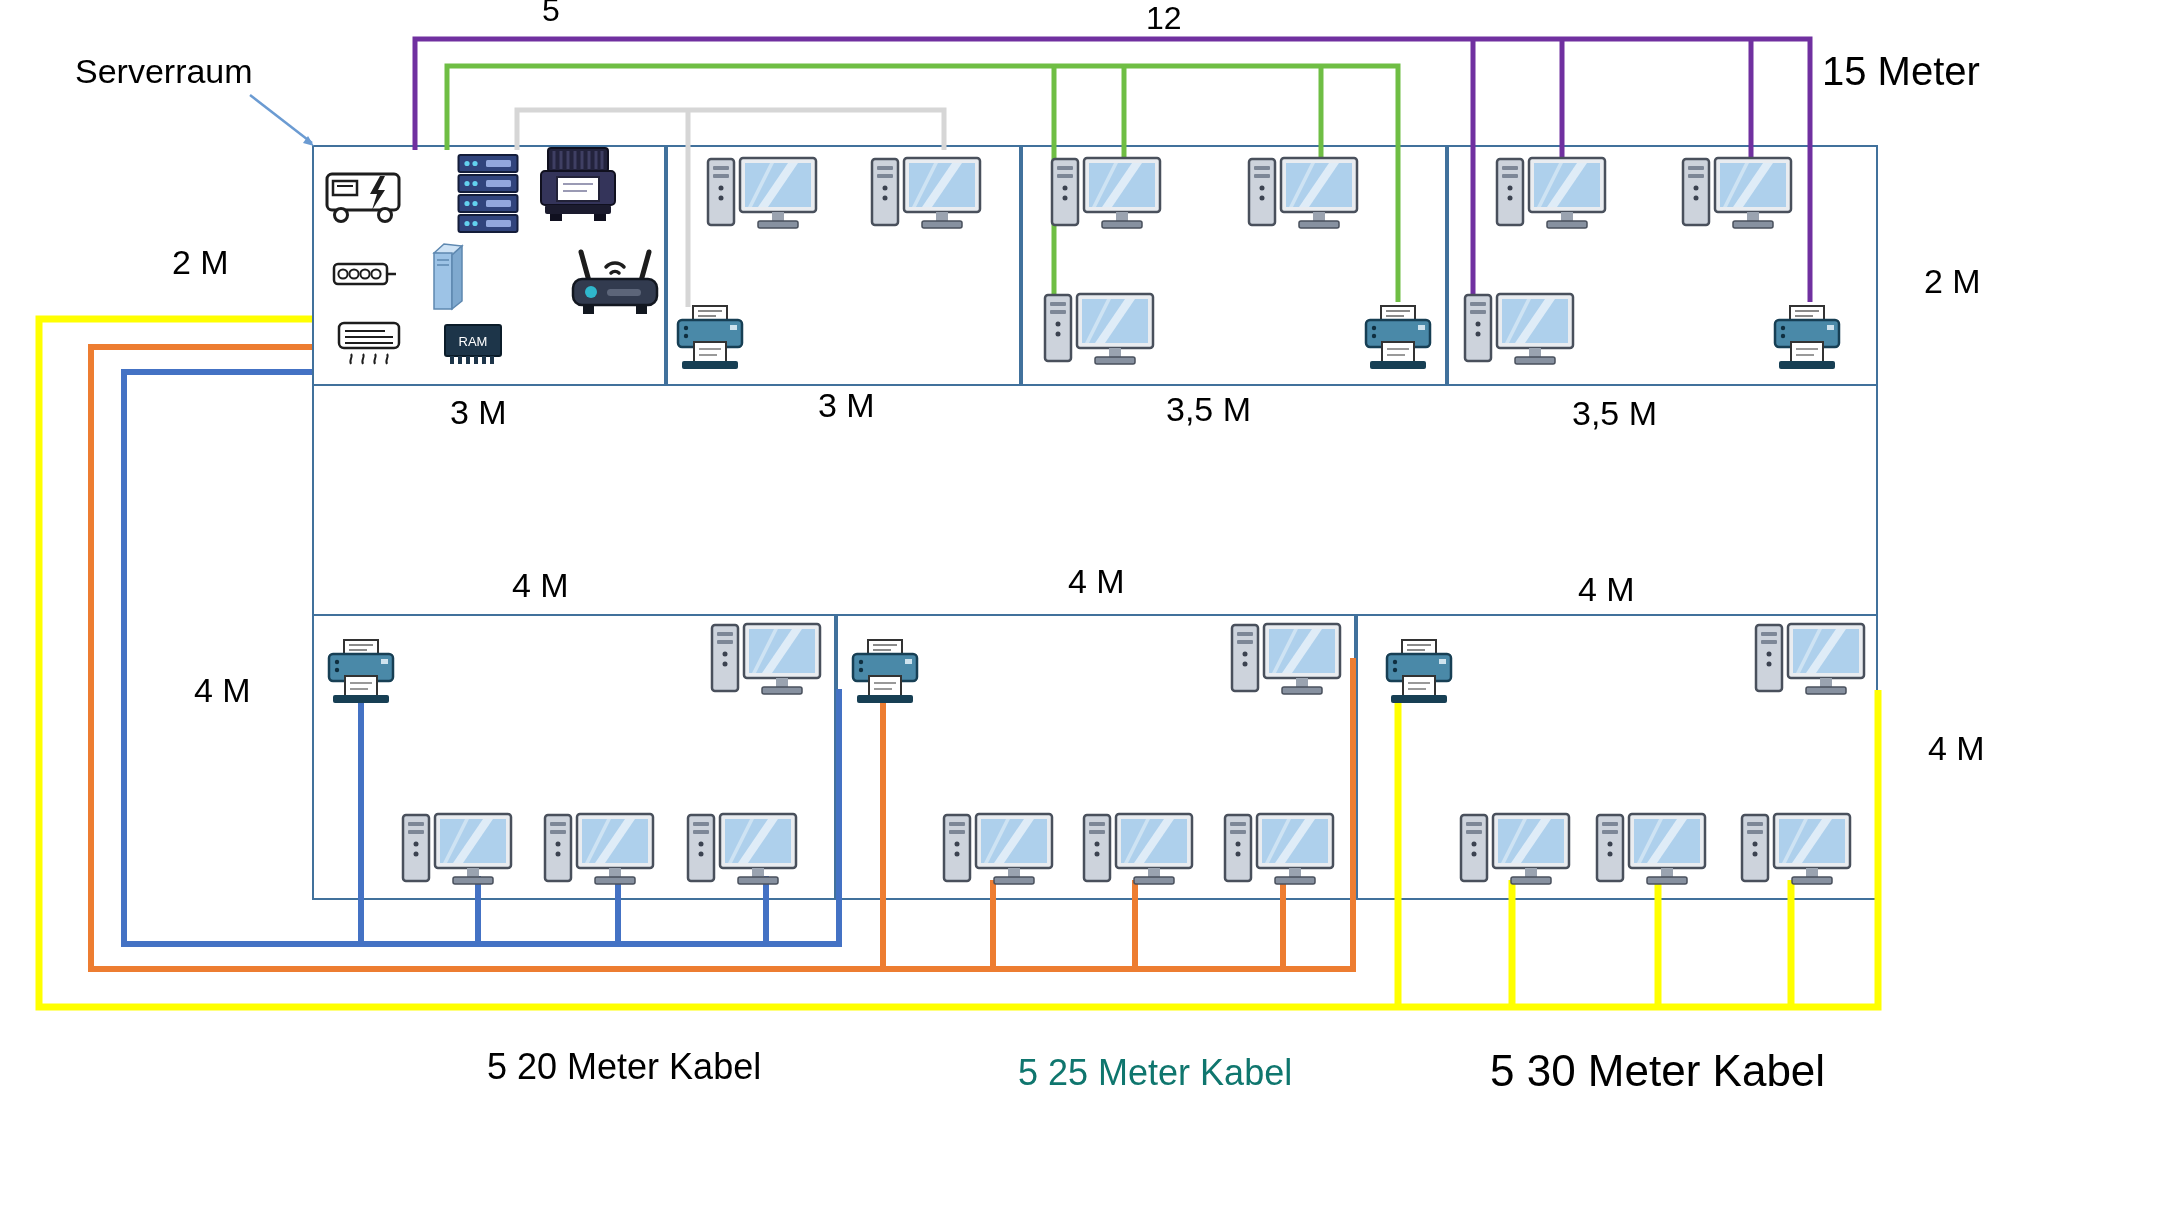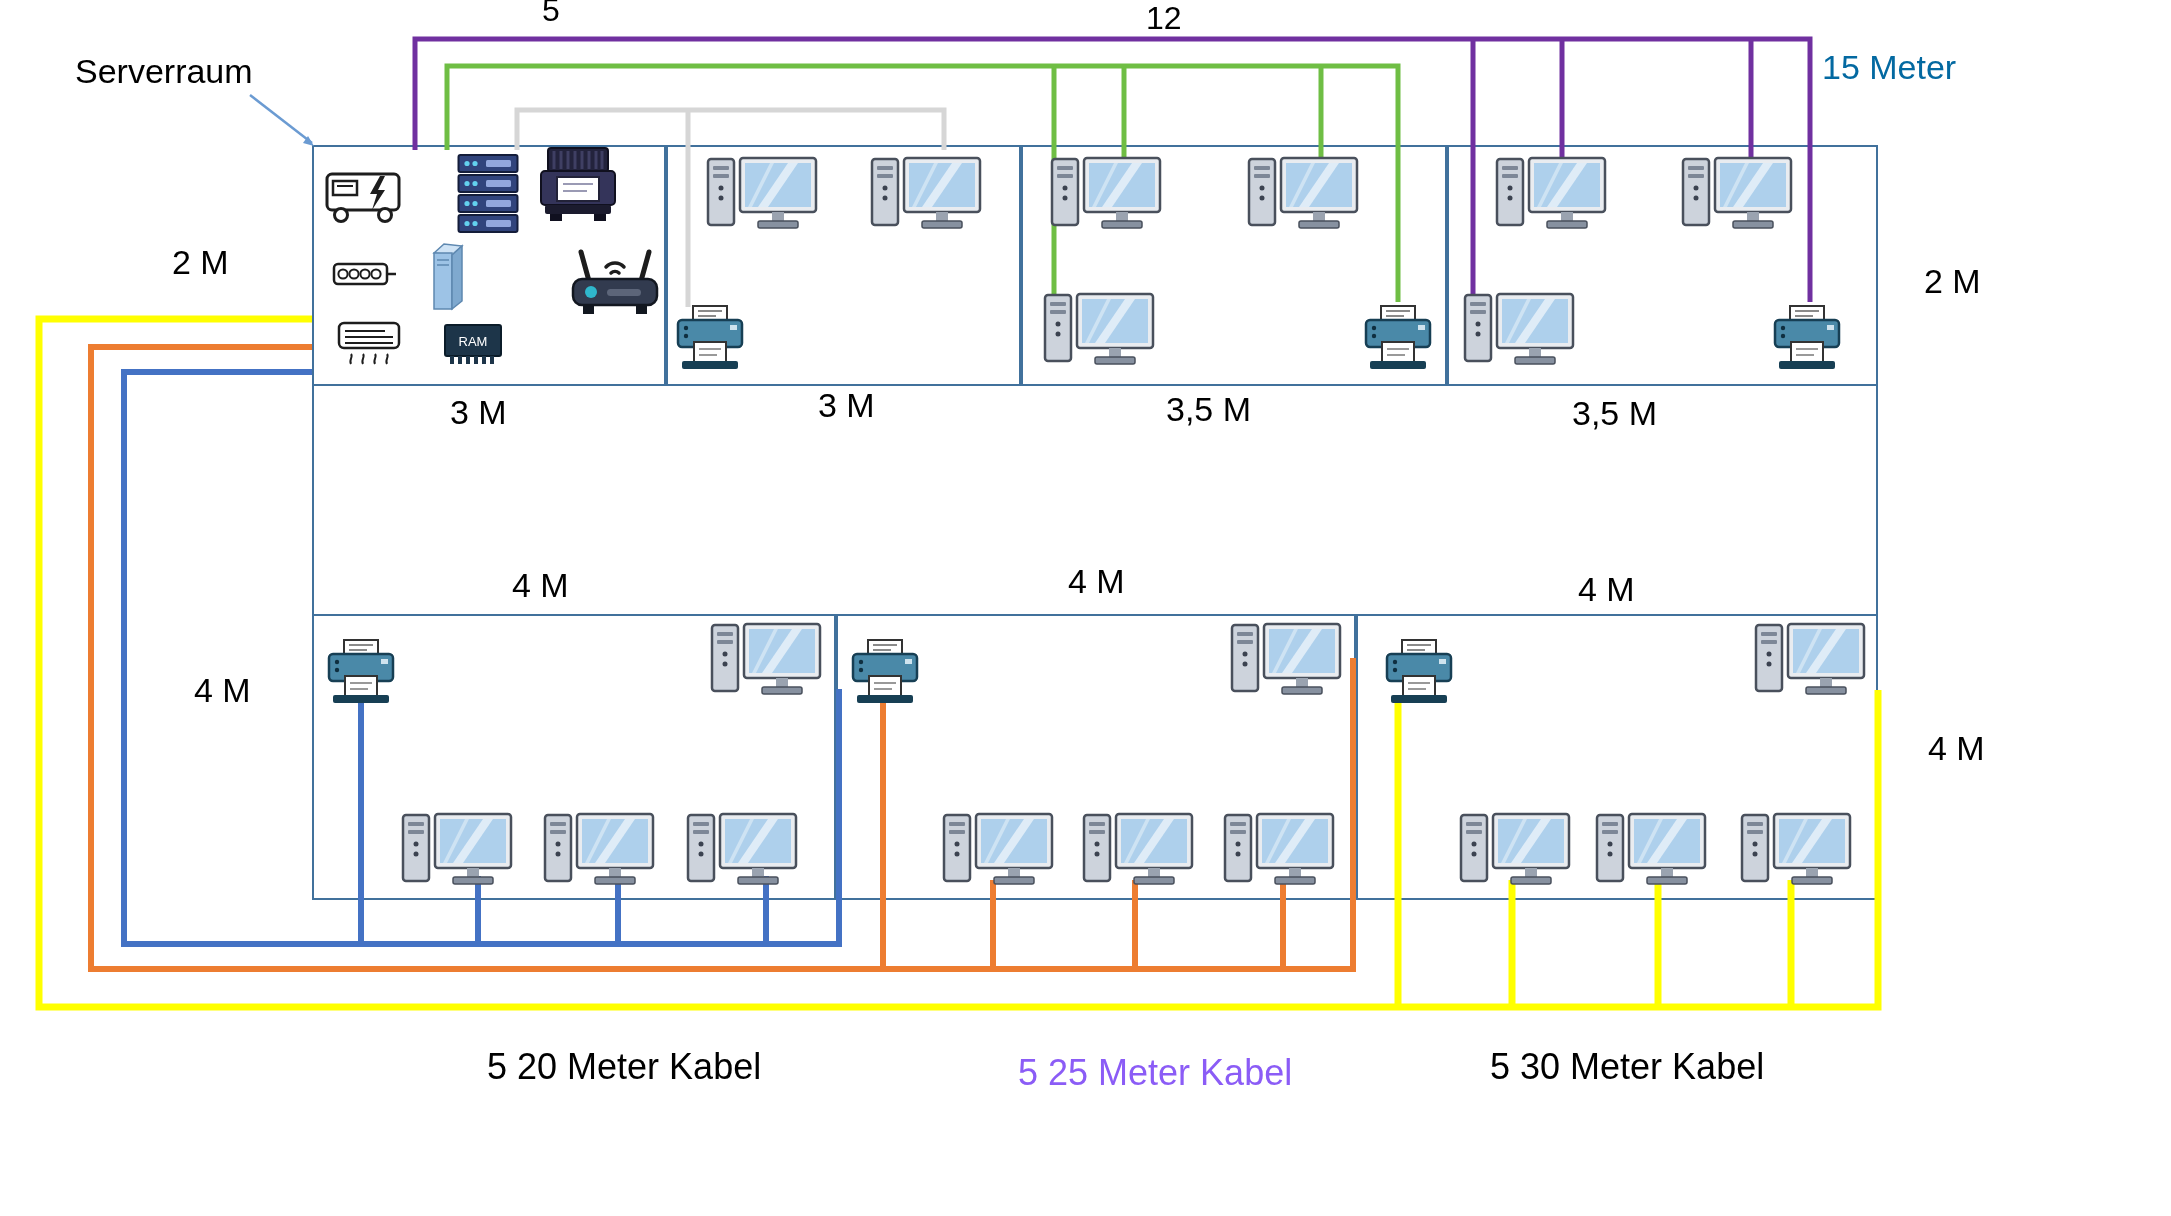--- a/index.html
+++ b/index.html
@@ -558,29 +558,29 @@
           <polygon points="42,54 64,10 68,10 46,54" fill="#ffffff" opacity="0.4"></polygon>
           <rect x="66" y="59" width="12" height="9" fill="#9aa3b0"></rect>
           <rect x="52" y="68" width="40" height="7" rx="2" fill="#8791a0" stroke="#49505c" stroke-width="1.5"></rect>
         </svg>
       </div>
     </div>
   <div id="labels-layer">
       <div class="label" style="left: 50px; top: 52px; font-size: 34px; color: rgb(0, 0, 0); margin-left: 25px;">Serverraum</div>
       <div class="label" style="left: 542px; top: -8px; font-size: 32px; color: rgb(0, 0, 0);">5</div>
       <div class="label" style="left: 1146px; top: 0px; font-size: 32px; color: rgb(0, 0, 0);">12</div>
-      <div class="label" style="left: 1822px; top: 48px; font-size: 34px; color: #0369a1;">15 Meter</div>
+      <div class="label" style="left: 1822px; top: 48px; font-size: 40px; color: #000000;">15 Meter</div>
       <div class="label" style="left: 172px; top: 243px; font-size: 34px; color: rgb(0, 0, 0);">2 M</div>
       <div class="label" style="left: 1924px; top: 262px; font-size: 34px; color: rgb(0, 0, 0);">2 M</div>
       <div class="label" style="left: 450px; top: 393px; font-size: 34px; color: rgb(0, 0, 0);">3 M</div>
       <div class="label" style="left: 818px; top: 386px; font-size: 34px; color: rgb(0, 0, 0);">3 M</div>
       <div class="label" style="left: 1166px; top: 390px; font-size: 34px; color: rgb(0, 0, 0);">3,5 M</div>
       <div class="label" style="left: 1572px; top: 394px; font-size: 34px; color: rgb(0, 0, 0);">3,5 M</div>
       <div class="label" style="left: 512px; top: 566px; font-size: 34px; color: rgb(0, 0, 0);">4 M</div>
       <div class="label" style="left: 1068px; top: 562px; font-size: 34px; color: rgb(0, 0, 0);">4 M</div>
       <div class="label" style="left: 1578px; top: 570px; font-size: 34px; color: rgb(0, 0, 0);">4 M</div>
       <div class="label" style="left: 194px; top: 671px; font-size: 34px; color: rgb(0, 0, 0);">4 M</div>
       <div class="label" style="left: 1928px; top: 729px; font-size: 34px; color: rgb(0, 0, 0);">4 M</div>
       <div class="label" style="left: 487px; top: 1046px; font-size: 36px; color: rgb(0, 0, 0);">5 20 Meter Kabel</div>
-      <div class="label" style="left: 1018px; top: 1052px; font-size: 36px; color: #8b5cf6;">5 25 Meter Kabel</div>
-      <div class="label" style="left: 1490px; top: 1046px; font-size: 36px; color: rgb(0, 0, 0);">5 30 Meter Kabel</div>
+      <div class="label" style="left: 1018px; top: 1052px; font-size: 36px; color: #0f766e;">5 25 Meter Kabel</div>
+      <div class="label" style="left: 1490px; top: 1046px; font-size: 44px; color: rgb(0, 0, 0);">5 30 Meter Kabel</div>
     </div>
 </div>
 
 </body></html>

